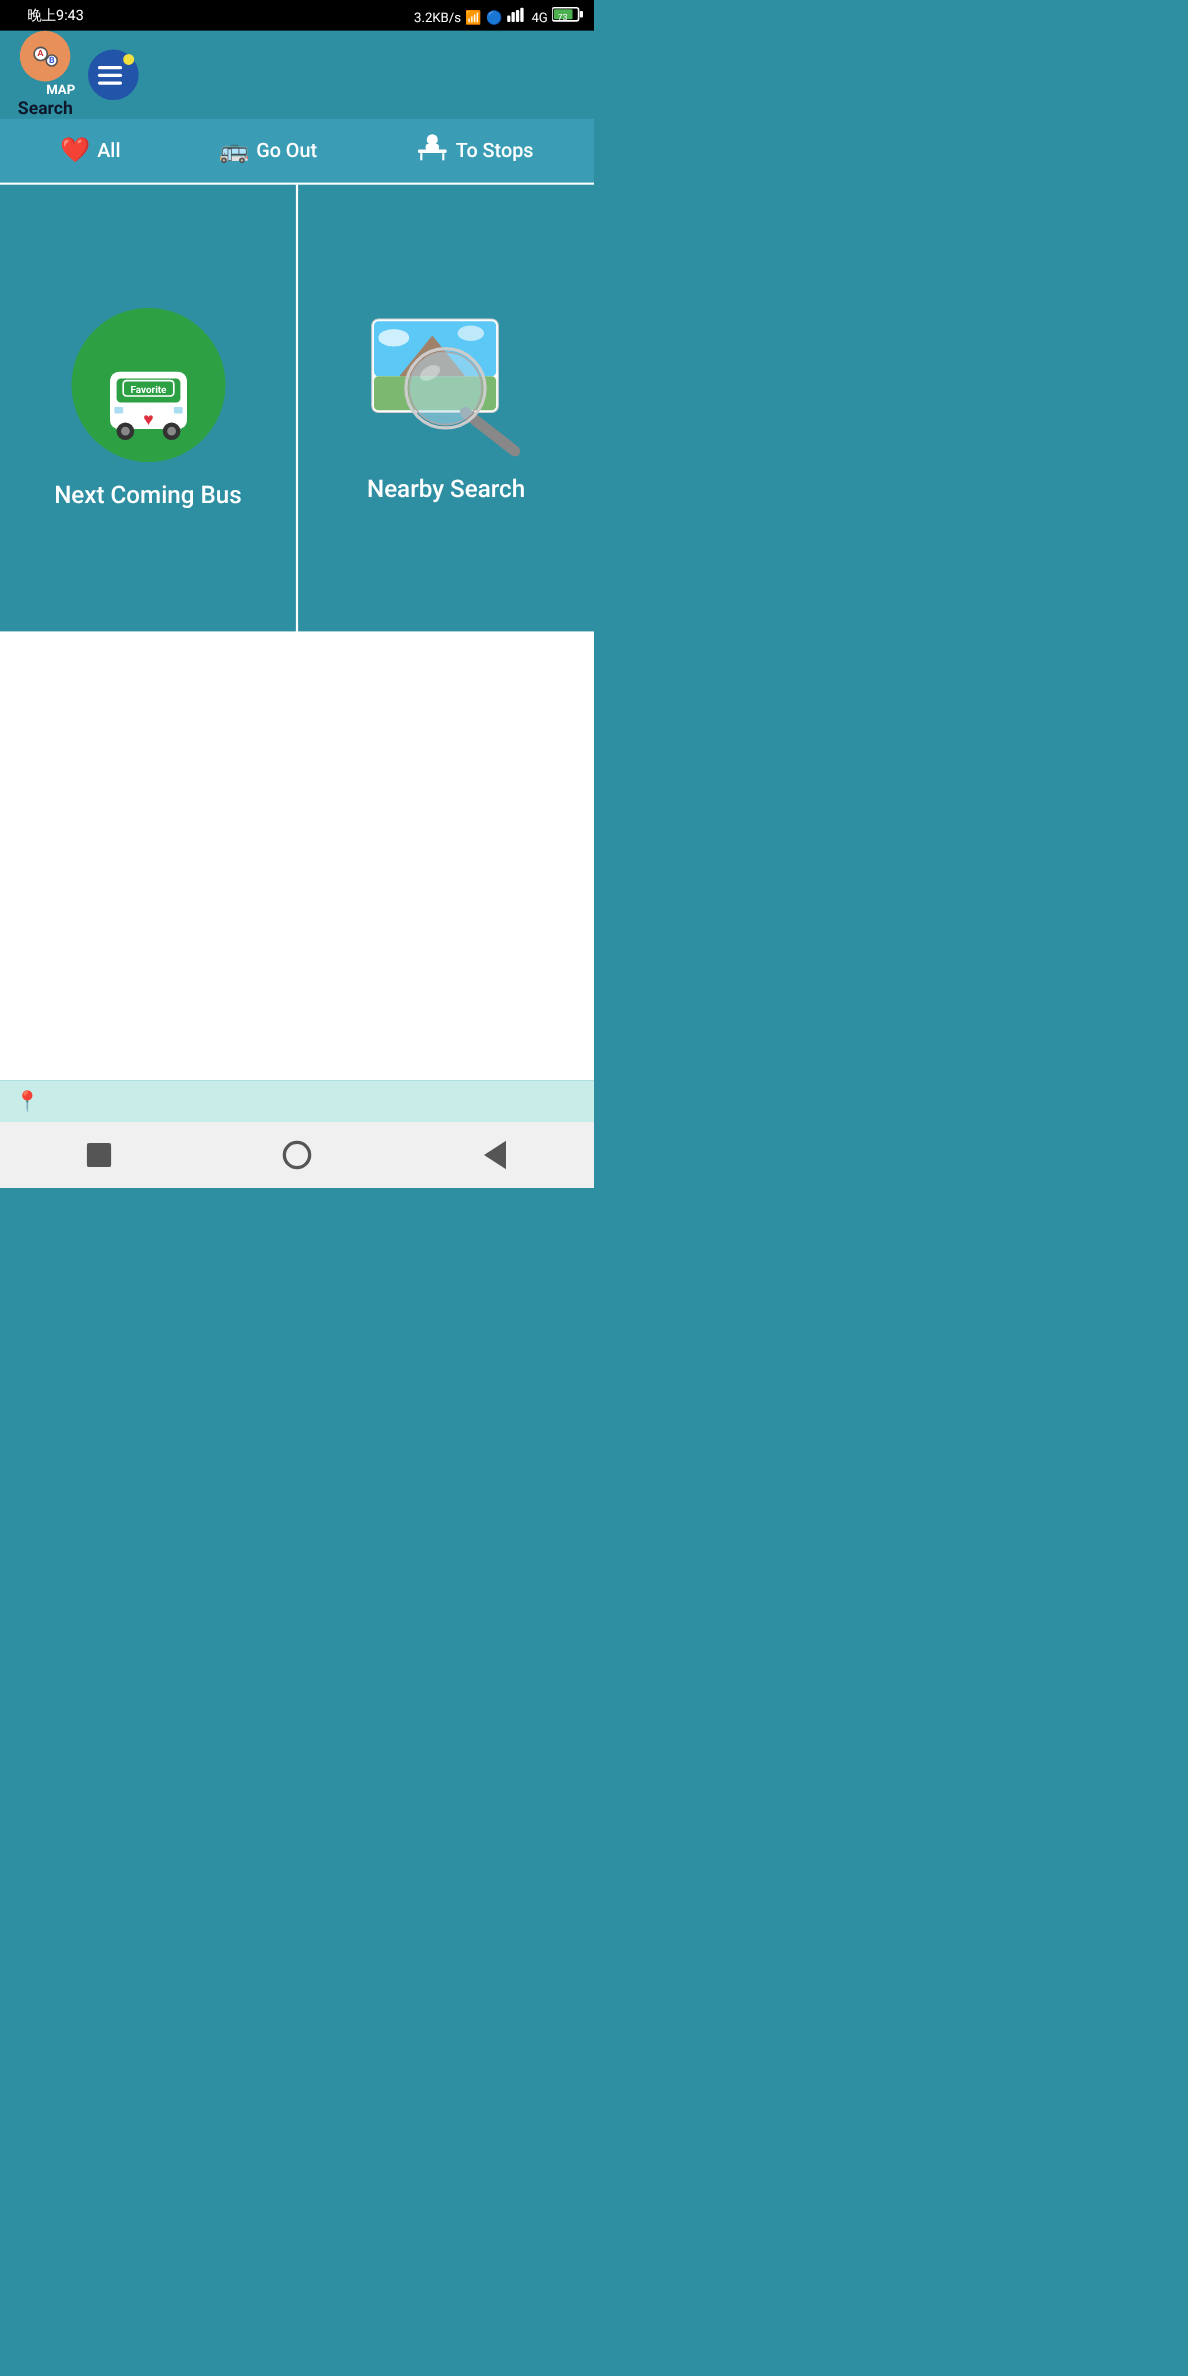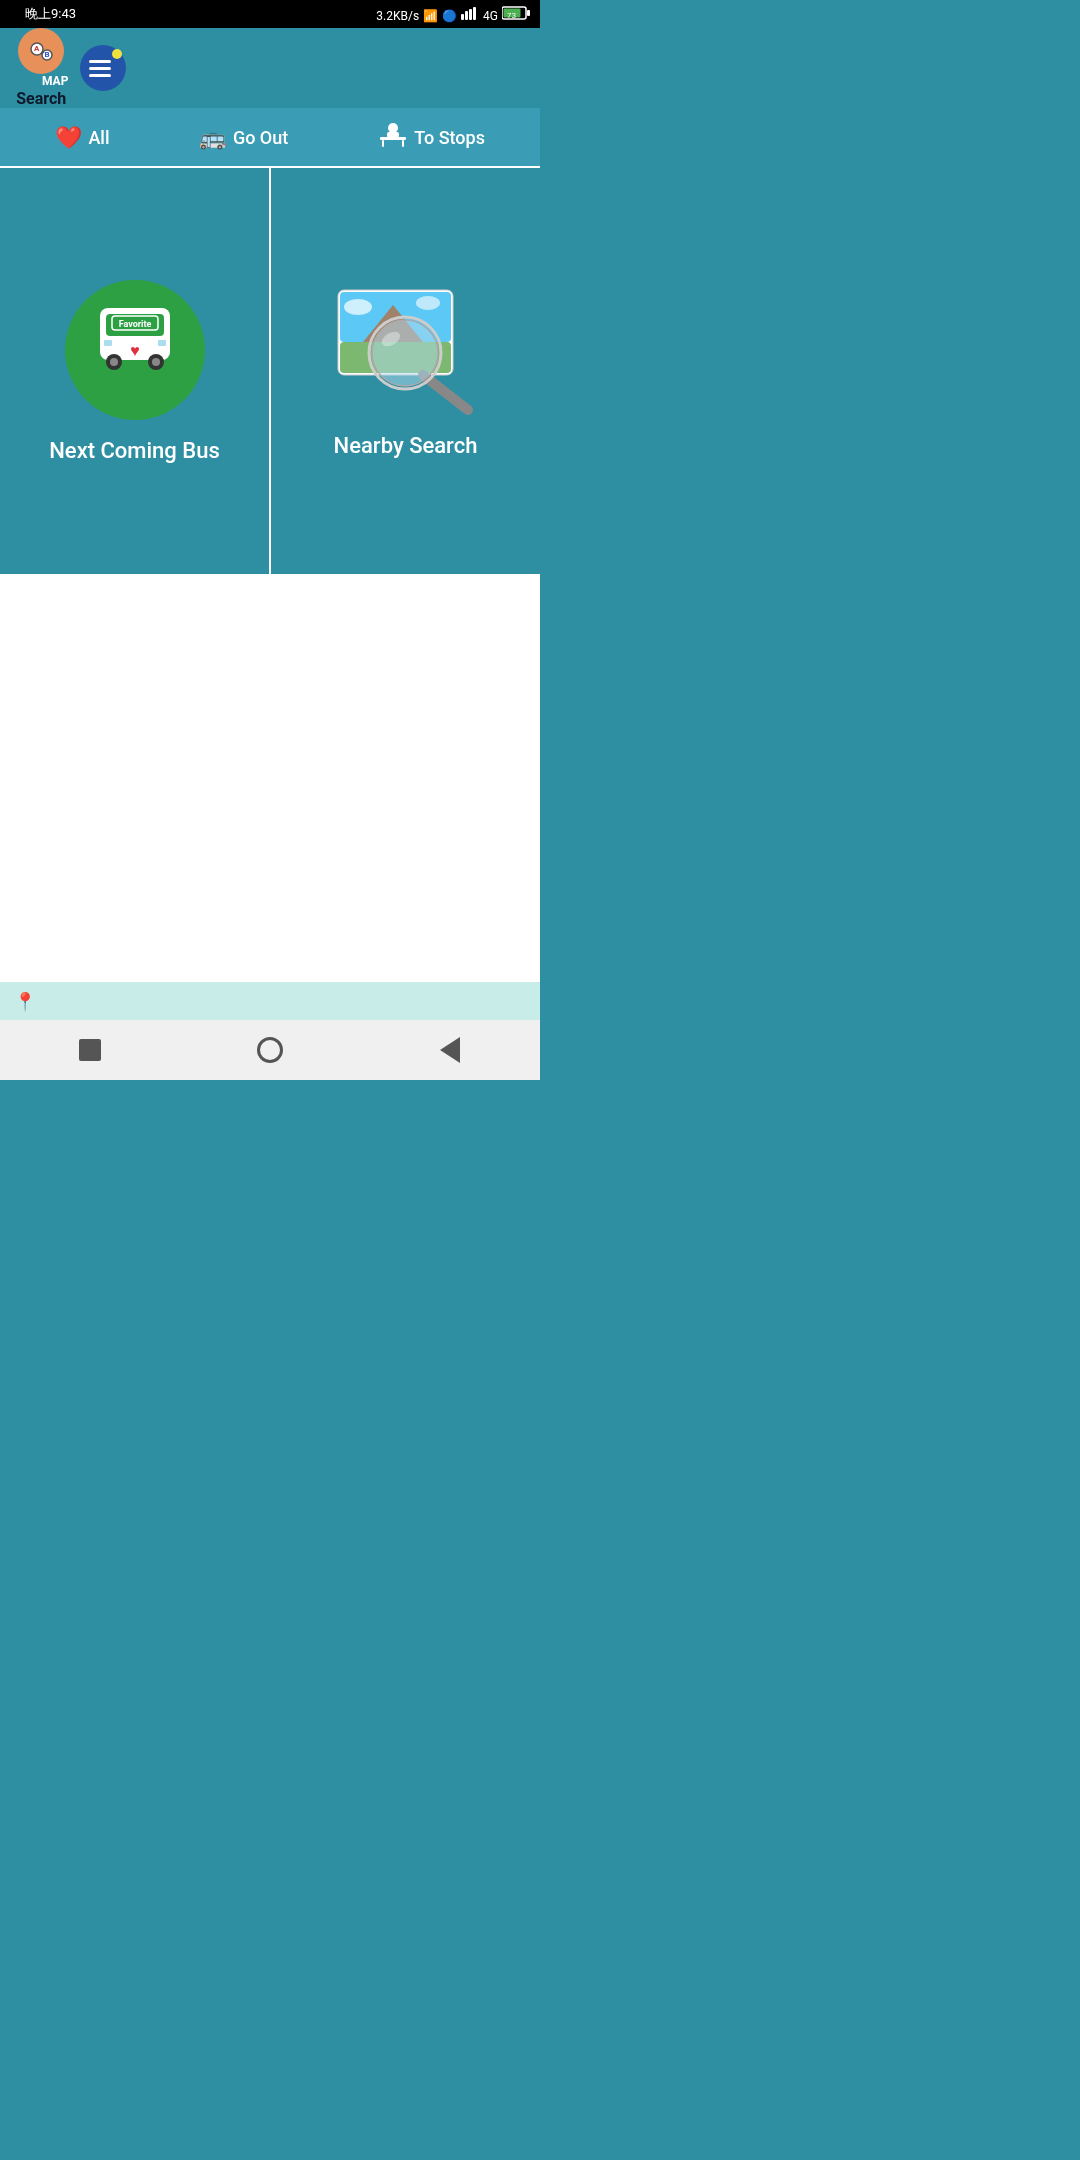--- a/index.html
+++ b/index.html
@@ -151,21 +151,21 @@
       text-align: left;
     }
 
     
     .bus-circle {
       width: 140px;
       height: 140px;
       border-radius: 50%;
       background: #2da044;
       display: flex;
-      align-items: flex-start;
+      align-items: flex-end;
       justify-content: center;
       font-size: 80px;
       position: relative;
     }
 
     
     .signs-circle {
       width: 140px;
       height: 140px;
       border-radius: 50%;

